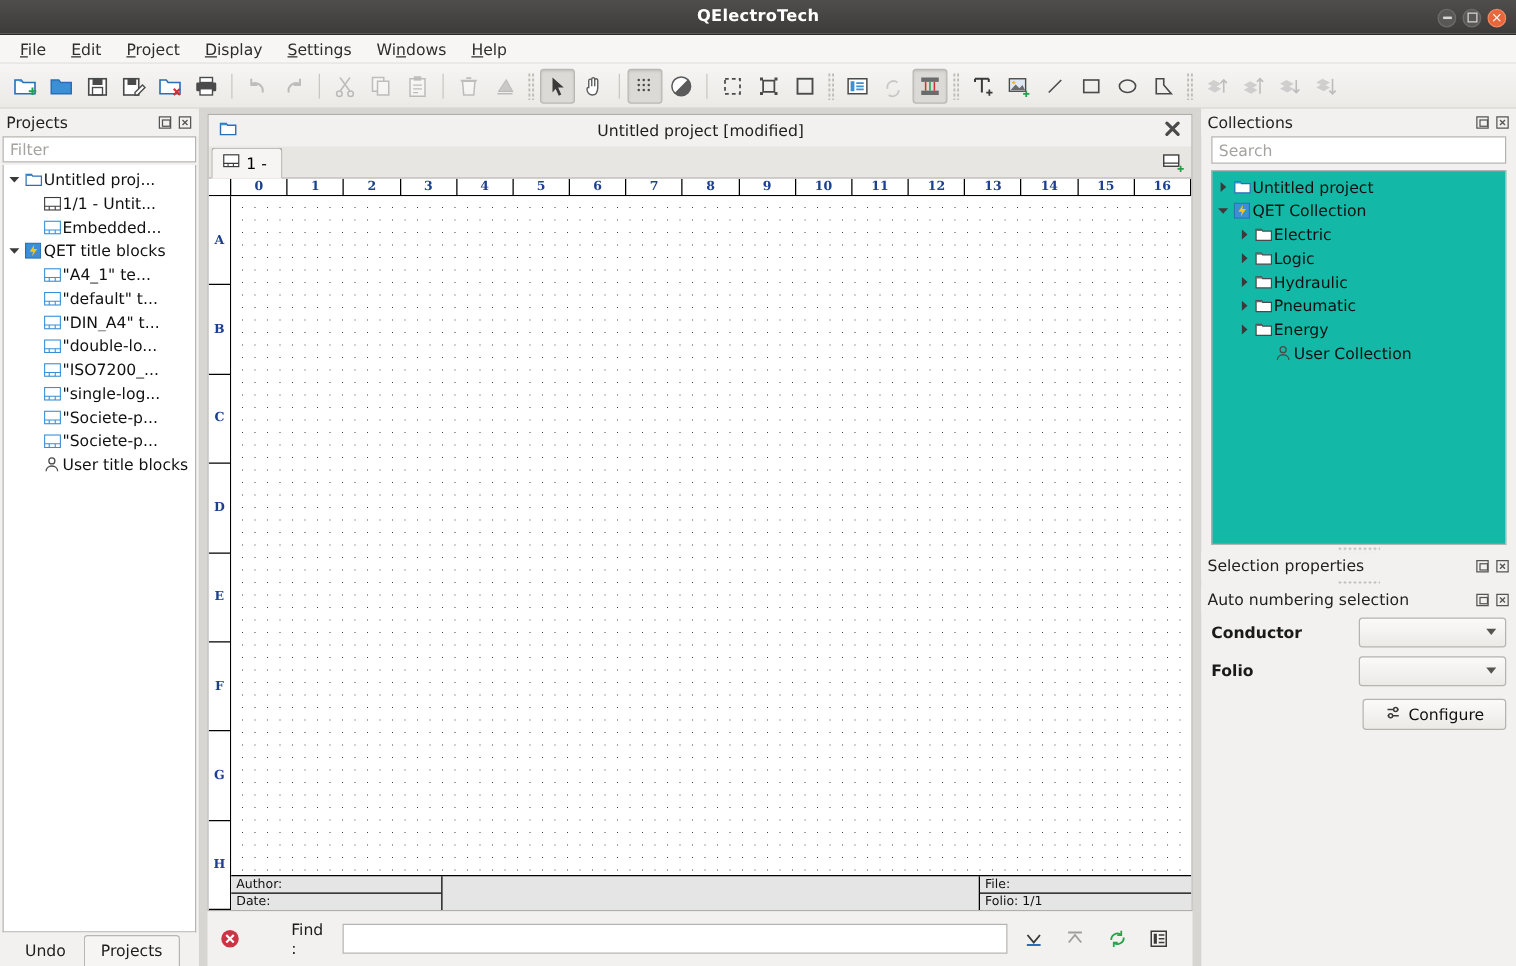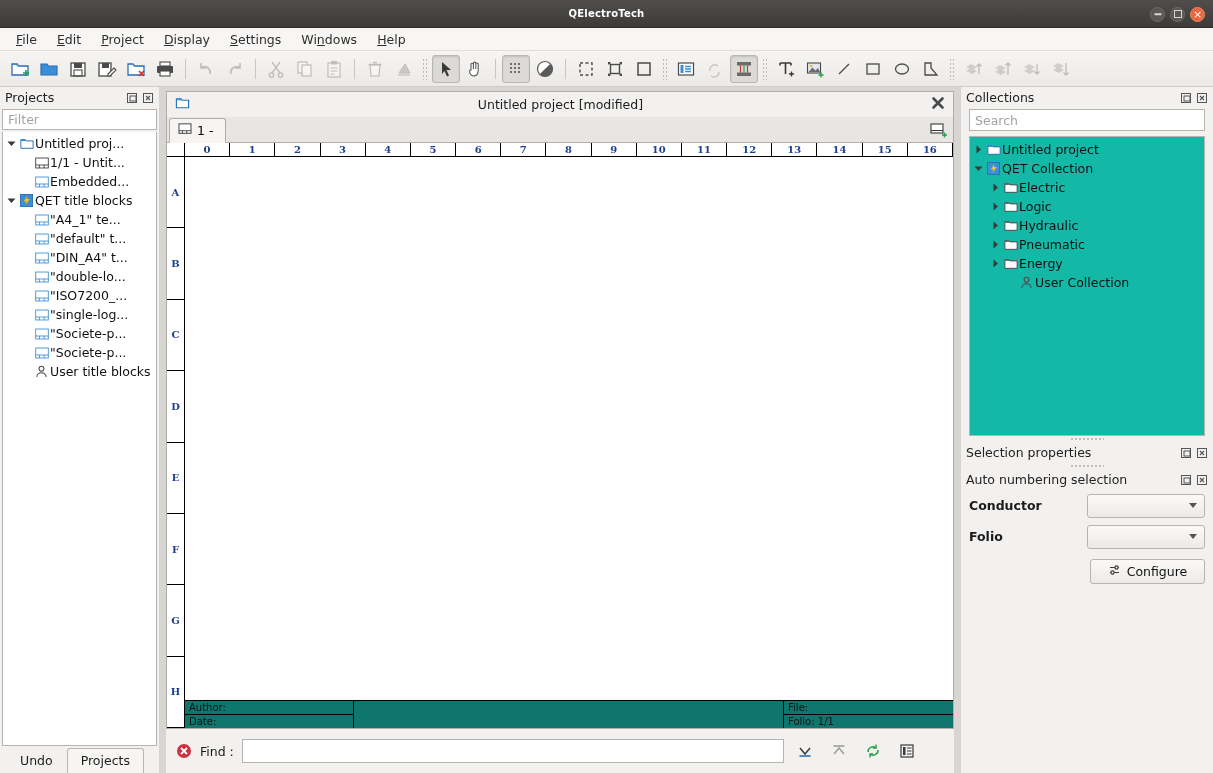--- a/index.html
+++ b/index.html
@@ -14,21 +14,21 @@
 
   
   #titlebar {
     height: 28px; flex: 0 0 28px;
     background: linear-gradient(180deg,#504e4c 0%,#3c3b39 100%);
     border-bottom: 1px solid #2b2a28;
     display: flex; align-items: center; position: relative;
   }
   #titlebar .title {
     flex: 1; text-align: center; color: #ffffff;
-    font-size: 10px; font-weight: bold; letter-spacing: .2px;
+    font-size: 13px; font-weight: bold; letter-spacing: .2px;
   }
   .winbtns { position: absolute; right: 8px; top: 0; height: 28px; display: flex; align-items: center; gap: 5px; }
   .winbtn { width: 15px; height: 15px; border-radius: 50%; position: relative;
             background: #5a5856; border: 1px solid #6d6b69; }
   .winbtn::after { content: ""; position: absolute; left: 50%; top: 50%; transform: translate(-50%,-50%); }
   .winbtn.min::after { width: 7px; height: 1.5px; background: #d8d6d4; }
   .winbtn.max::after { width: 6px; height: 6px; border: 1.3px solid #d8d6d4; }
   .winbtn.close { background: #e8663b; border-color: #f0855f; }
   .winbtn.close::after { content: "\00d7"; color: #fff; font-size: 11px; line-height: 1;
                          width: auto; height: auto; font-family: "DejaVu Sans", sans-serif; }
@@ -122,32 +122,32 @@
   .ruler-left { position: absolute; left: 0; top: 14px; width: 18px; bottom: 0;
                 display: flex; flex-direction: column; border-right: 1px solid #000; background: #fff; }
   .rl-cell { flex: 1; border-bottom: 1px solid #000; font-size: 10px; color: #1c3f8f;
              display: flex; align-items: center; justify-content: center;
              font-family: "DejaVu Serif", serif; font-weight: bold; }
   #grid { position: absolute; left: 18px; top: 14px; right: 0; bottom: 0;
           background-color: #fff;
           background-image: radial-gradient(circle, #3a3a3a 0.6px, transparent 0.7px);
           background-size: 10px 10px; background-position: 4px 4px; }
   #titleblock { position: absolute; left: 18px; right: 0; bottom: 0; height: 28px;
-                background: #0f766e; border-top: 1px solid #000; display: flex; }
+                background: #e5e5e5; border-top: 1px solid #000; display: flex; }
   .tb-left { width: 22%; display: flex; flex-direction: column; border-right: 1px solid #000; }
   .tb-mid  { flex: 1; border-right: 1px solid #000; }
   .tb-right{ width: 22%; display: flex; flex-direction: column; }
   .tb-cell { flex: 1; display: flex; align-items: center; font-size: 10px;
              color: #111; padding-left: 4px; }
   .tb-left .tb-cell:first-child, .tb-right .tb-cell:first-child { border-bottom: 1px solid #000; }
 
   #findbar { height: 44px; flex: 0 0 44px; display: flex; align-items: center;
              gap: 8px; padding: 0 14px 0 10px; background: #f2f1f0; }
   #findbar .fclose { width: 16px; height: 16px; }
-  #findbar .flabel { font-size: 12.5px; color: #1a1a1a; }
+  #findbar .flabel { font-size: 12.5px; color: #1a1a1a; margin-left: 33px; }
   #find-input { width: 542px; height: 24px; border: 1px solid #b6b4b0; background: #fff;
                 font-size: 12.5px; padding: 0 5px; font-family: inherit; outline: none; }
   .fbtn { width: 26px; height: 24px; display: flex; align-items: center; justify-content: center;
           border: 1px solid transparent; border-radius: 3px; }
   .fbtn.dim { opacity: .45; }
 
   
   #rightpanel { width: 253px; flex: 0 0 253px; background: #f2f1f0;
                 display: flex; flex-direction: column; border-left: 1px solid #d6d4d0; }
   #search-input { margin: 1px 8px 5px 8px; height: 22px; border: 1px solid #b6b4b0; background: #fff;

